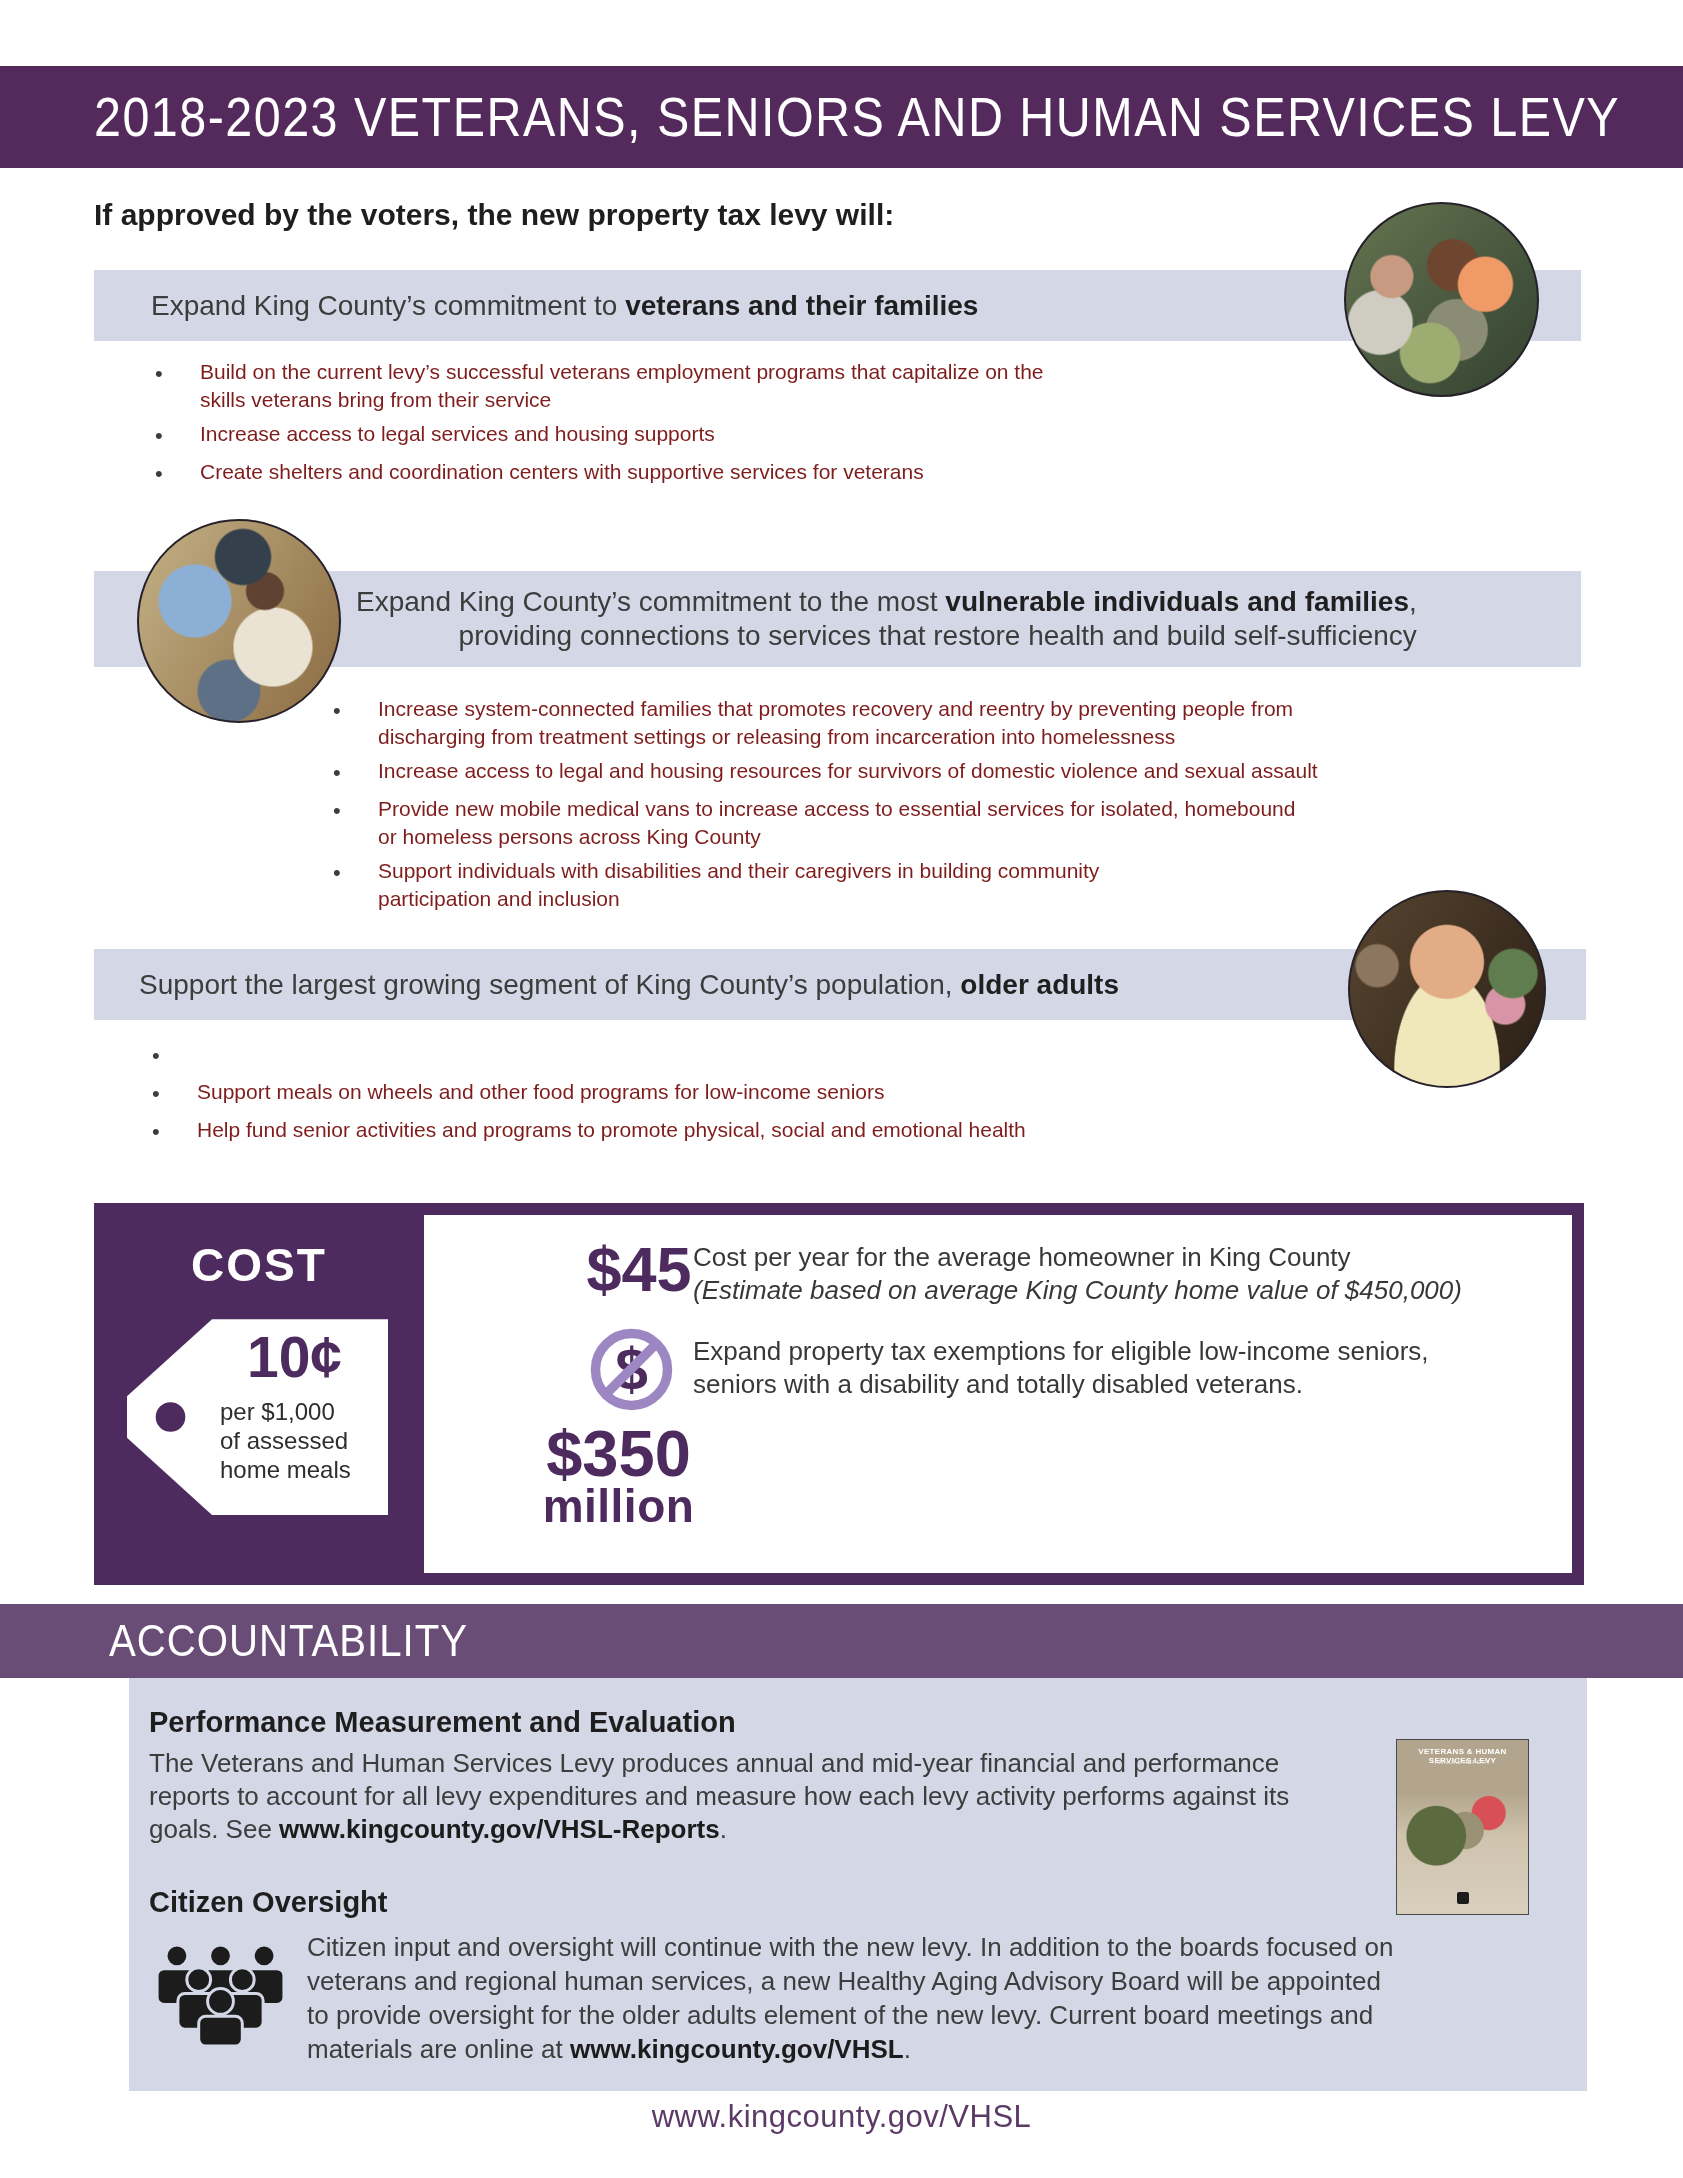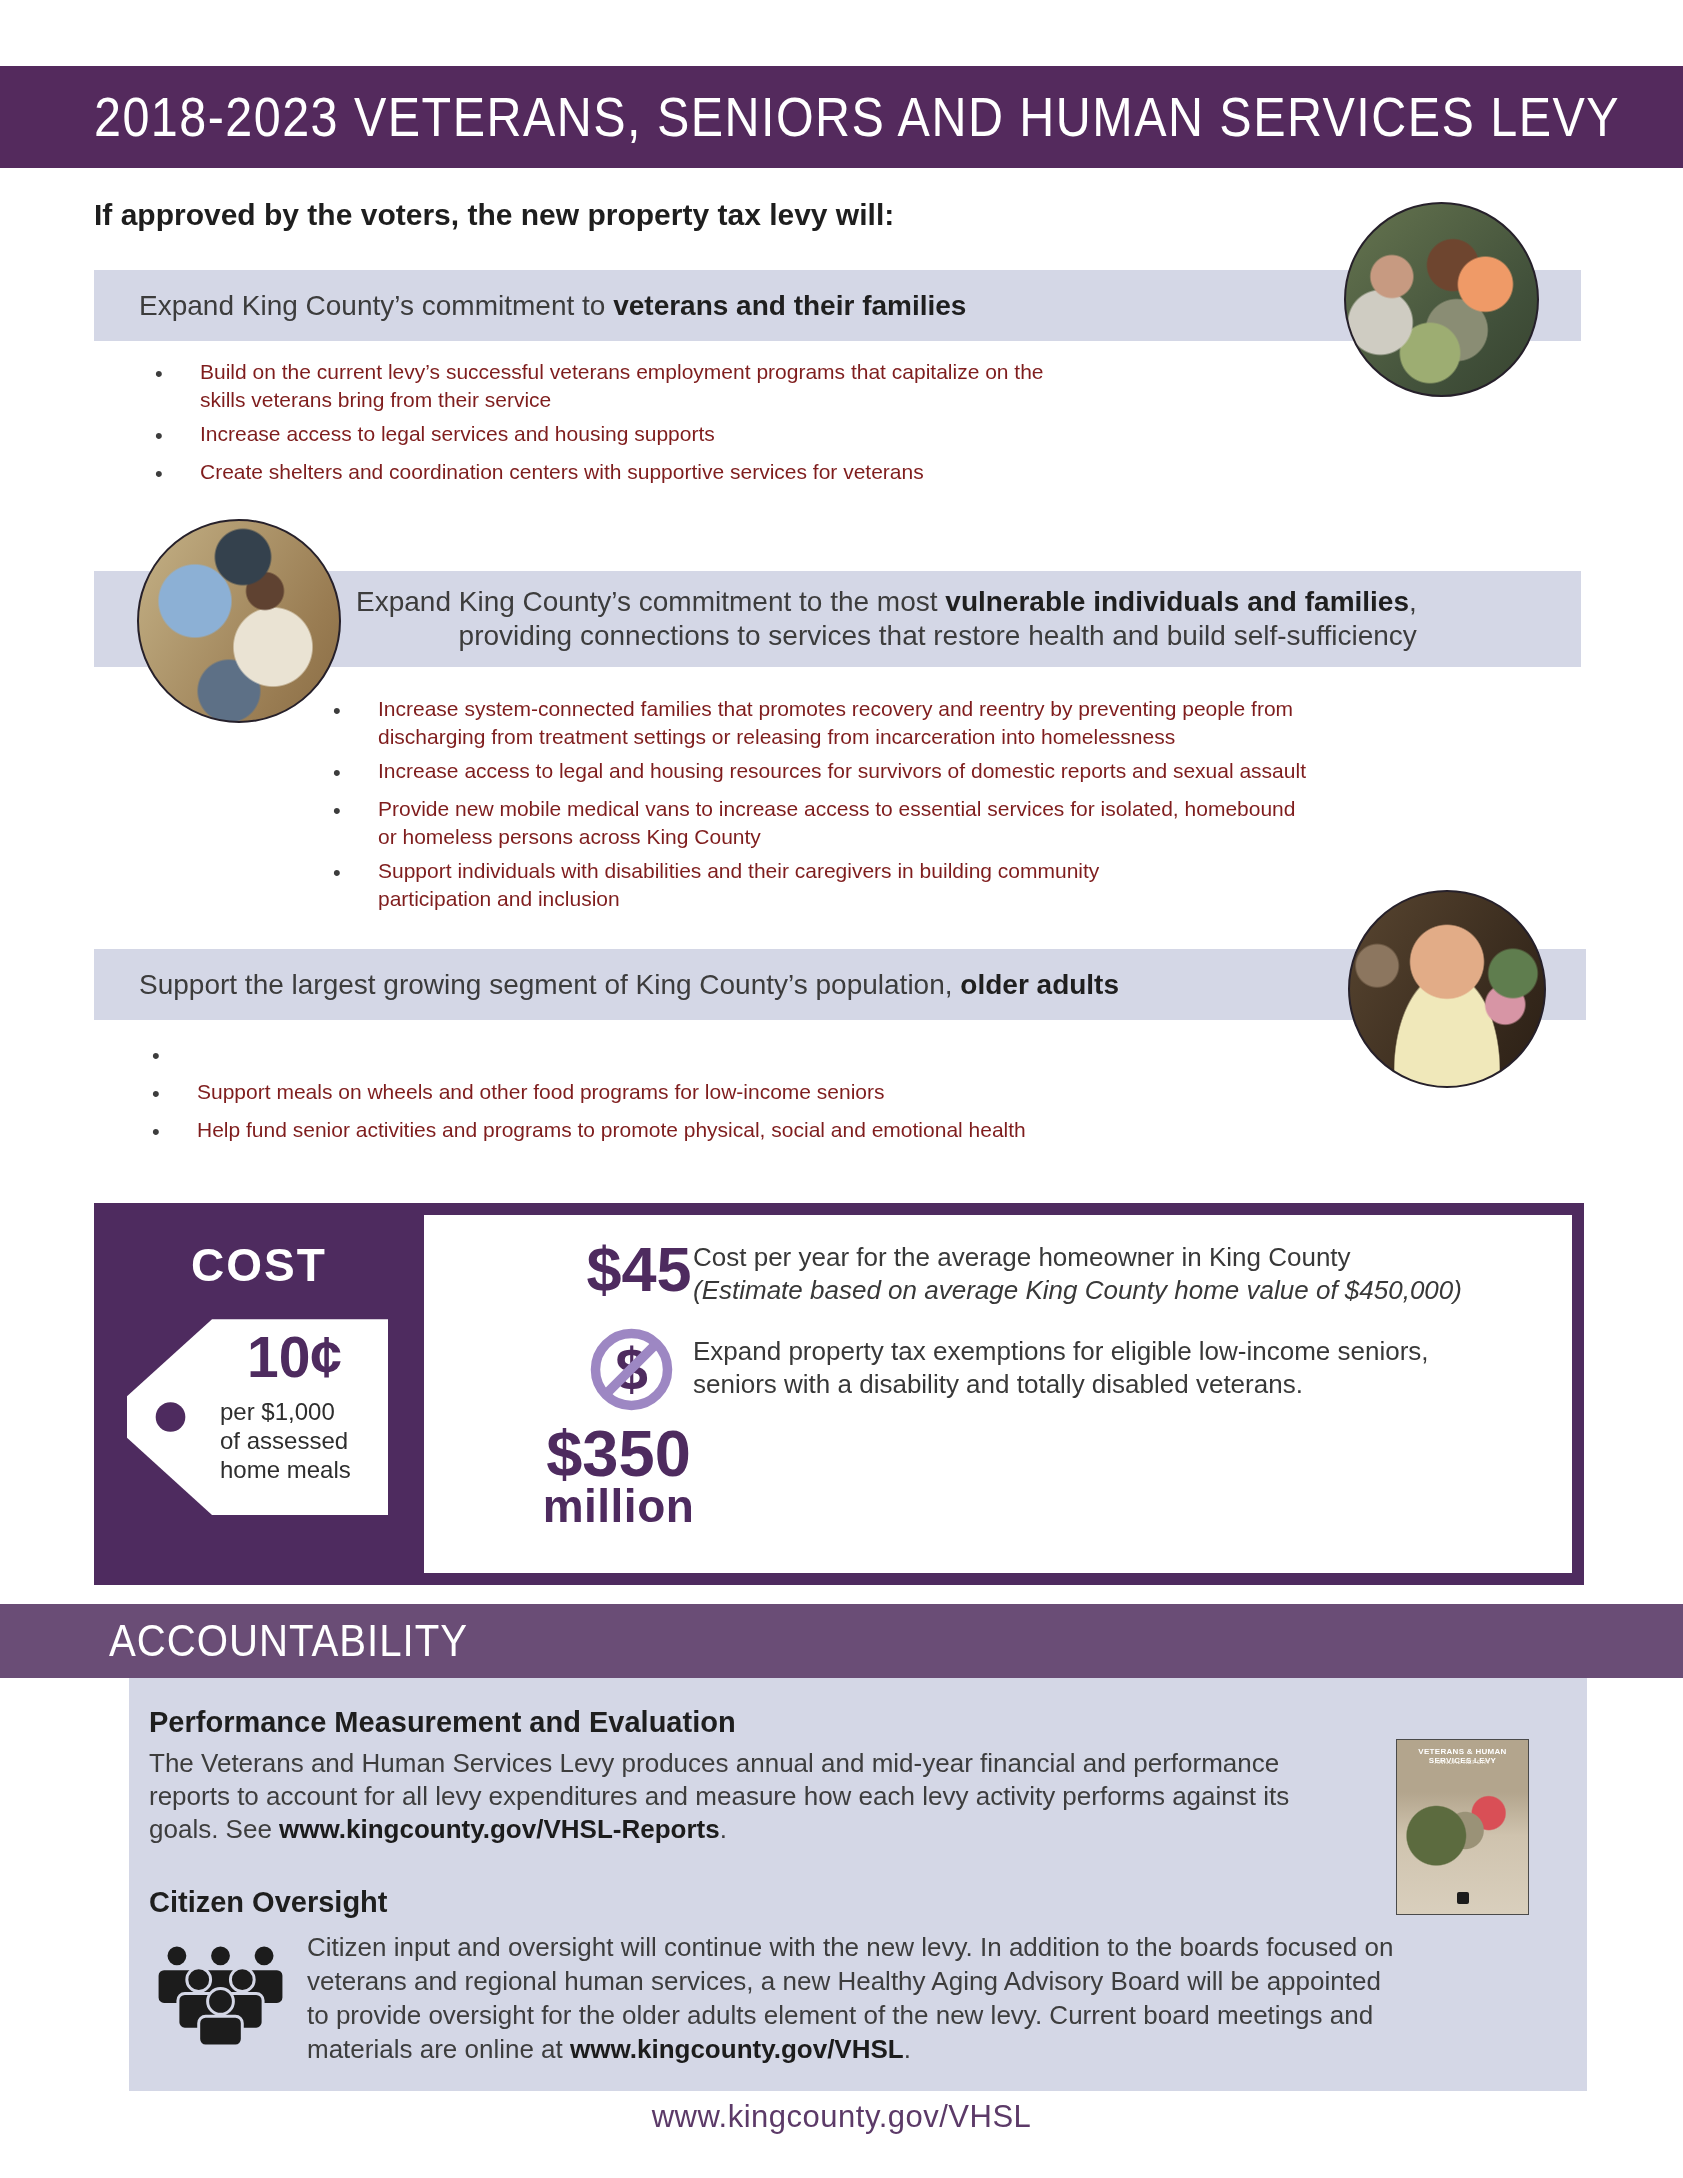--- a/index.html
+++ b/index.html
@@ -115,21 +115,21 @@
 </head>
 <body>
 
 <header class="abs topbar">
   <h1>2018-2023 VETERANS, SENIORS AND HUMAN SERVICES LEVY</h1>
 </header>
 
 <div class="abs intro">If approved by the voters, the new property tax levy will:</div>
 
 <div class="abs band" style="left:94px;top:270px;width:1487px;height:71px;">
-  <span class="band-text" style="padding-left:45px;"><span>Expand King County’s commitment to </span><b>veterans and their families</b><span></span></span>
+  <span class="band-text" style="padding-left:57px;"><span>Expand King County’s commitment to </span><b>veterans and their families</b><span></span></span>
 </div>
 <div class="abs photo photo1"></div>
 
 <ul class="abs bullets" style="left:149px;top:358px;width:1168px;">
   <li>
       <span class="dot">•</span>
       <span class="btext">Build on the current levy’s successful veterans employment programs that capitalize on the
 skills veterans bring from their service</span>
     </li>
   <li>
@@ -149,21 +149,21 @@
 <div class="abs photo photo2"></div>
 
 <ul class="abs bullets" style="left:327px;top:695px;width:1218px;">
   <li>
       <span class="dot">•</span>
       <span class="btext">Increase system-connected families that promotes recovery and reentry by preventing people from
 discharging from treatment settings or releasing from incarceration into homelessness</span>
     </li>
   <li>
       <span class="dot">•</span>
-      <span class="btext">Increase access to legal and housing resources for survivors of domestic reports and sexual assault</span>
+      <span class="btext">Increase access to legal and housing resources for survivors of domestic violence and sexual assault</span>
     </li>
   <li>
       <span class="dot">•</span>
       <span class="btext">Provide new mobile medical vans to increase access to essential services for isolated, homebound
 or homeless persons across King County</span>
     </li>
   <li>
       <span class="dot">•</span>
       <span class="btext">Support individuals with disabilities and their caregivers in building community
 participation and inclusion</span>

